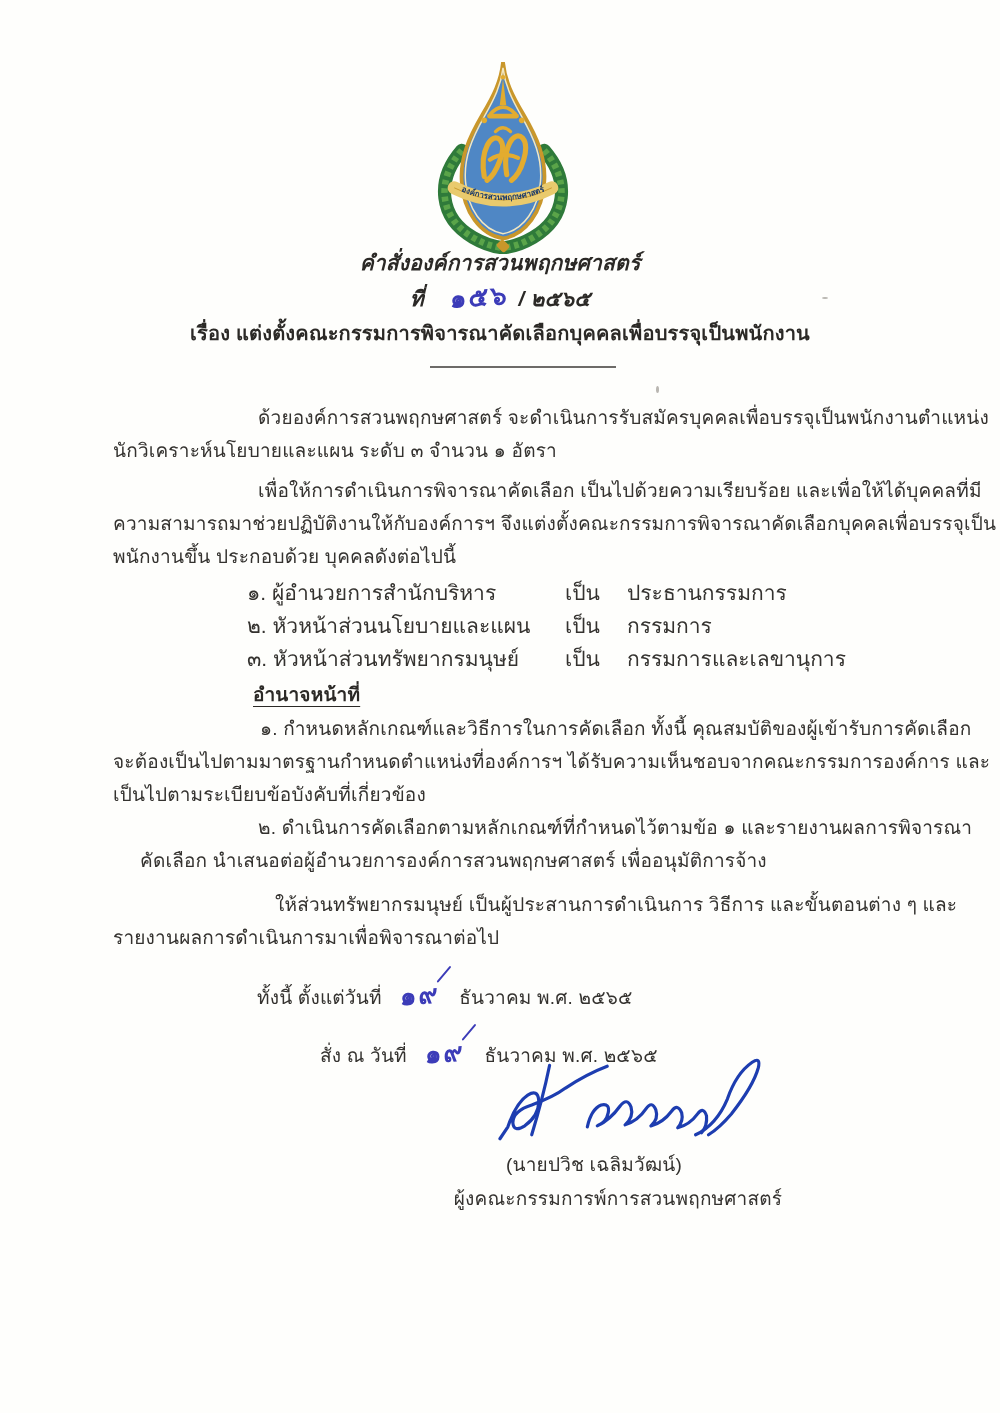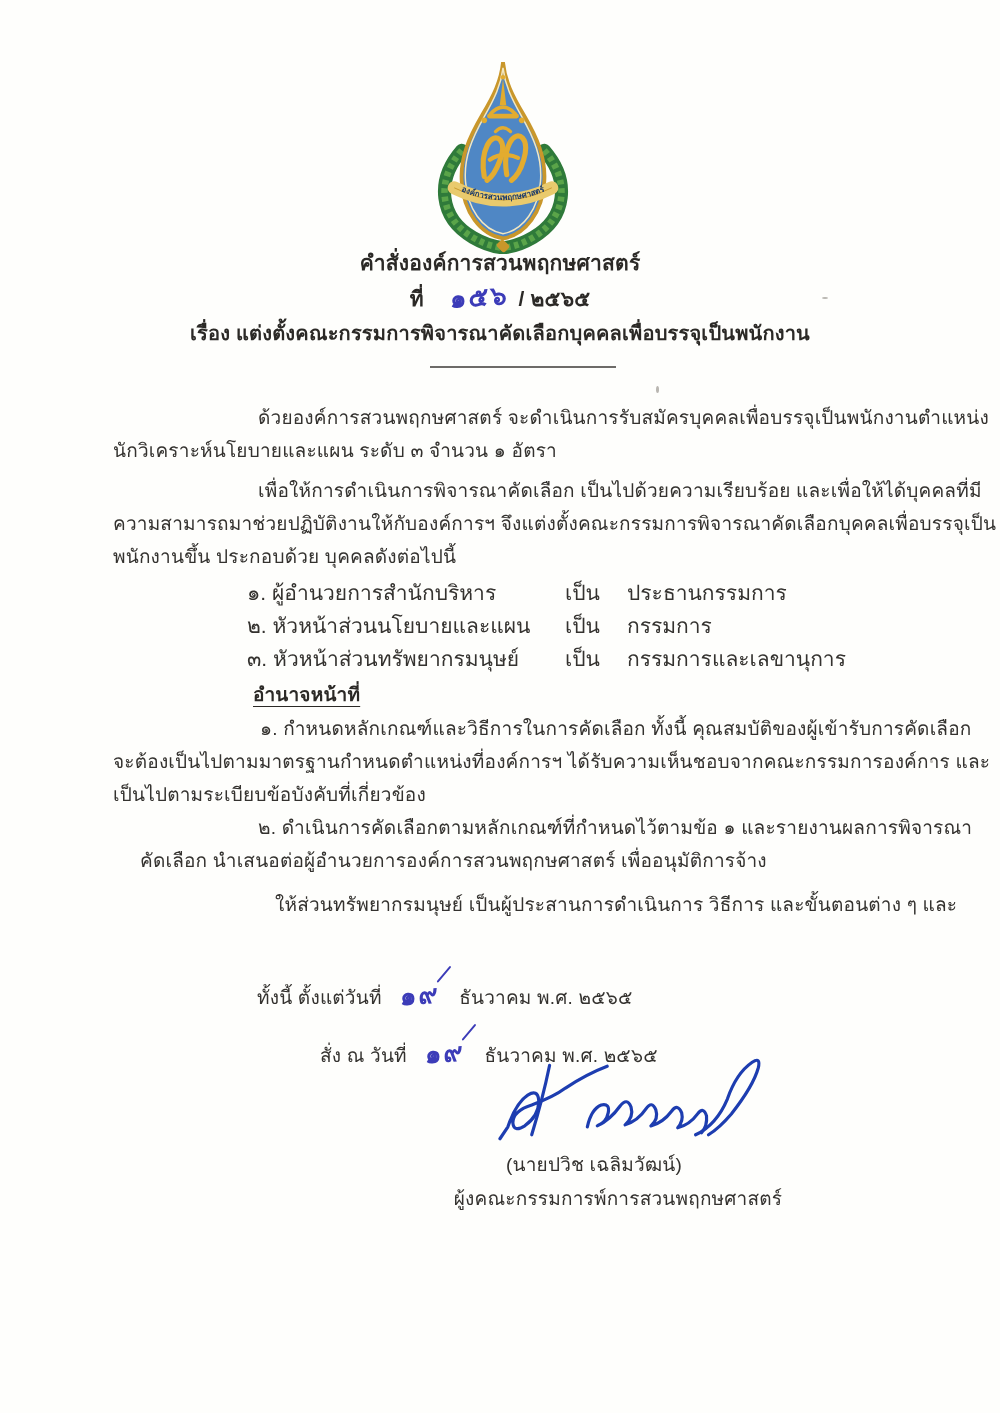--- a/index.html
+++ b/index.html
@@ -19,21 +19,21 @@
   .line{
     position:absolute;
     font-size:19px;
     line-height:26px;
     letter-spacing:.2px;
     white-space:nowrap;
     color:#34322f;
   }
   .center{left:0;width:1000px;text-align:center;}
   .bold{font-weight:bold;color:#2b2926;}
-  .title-line{font-size:21px;}
+  .title-line{font-size:21px;font-style:italic;}
   .subject-line{font-size:20px;}
   .divider{
     position:absolute;left:430px;top:366px;width:186px;height:2px;
     background:#6d6b68;
   }
   .hand{
     color:#3c3cb8;
     font-size:26px;
     display:inline-block;
     transform:rotate(-4deg) skewX(-4deg);
@@ -134,20 +134,21 @@
   <div class="line duties" style="left:253px;top:682px;">อำนาจหน้าที่</div>
 
   <div class="line" style="left:260px;top:716px;">๑. กำหนดหลักเกณฑ์และวิธีการในการคัดเลือก ทั้งนี้ คุณสมบัติของผู้เข้ารับการคัดเลือก</div>
   <div class="line" style="left:113px;top:749px;">จะต้องเป็นไปตามมาตรฐานกำหนดตำแหน่งที่องค์การฯ ได้รับความเห็นชอบจากคณะกรรมการองค์การ และ</div>
   <div class="line" style="left:113px;top:782px;">เป็นไปตามระเบียบข้อบังคับที่เกี่ยวข้อง</div>
 
   <div class="line" style="left:258px;top:815px;">๒. ดำเนินการคัดเลือกตามหลักเกณฑ์ที่กำหนดไว้ตามข้อ ๑ และรายงานผลการพิจารณา</div>
   <div class="line" style="left:113px;top:848px;margin-left:27px;">คัดเลือก นำเสนอต่อผู้อำนวยการองค์การสวนพฤกษศาสตร์ เพื่ออนุมัติการจ้าง</div>
 
   <div class="line" style="left:258px;top:892px;margin-left:17px;">ให้ส่วนทรัพยากรมนุษย์ เป็นผู้ประสานการดำเนินการ วิธีการ และขั้นตอนต่าง ๆ และ</div>
+  <div class="line" style="left:113px;top:925px;">รายงานผลการดำเนินการมาเพื่อพิจารณาต่อไป</div>
 
   <div class="line" style="left:257px;top:982px;">
     <span>ทั้งนี้  ตั้งแต่วันที่</span><span class="hand day-hand"><span>๑๙</span><span class="pen-tick"></span></span><span>ธันวาคม  พ.ศ. ๒๕๖๕</span>
   </div>
 
   <div class="line" style="left:320px;top:1040px;">
     <span>สั่ง ณ วันที่</span><span class="hand day-hand"><span>๑๙</span><span class="pen-tick"></span></span><span>ธันวาคม  พ.ศ. ๒๕๖๕</span>
   </div>
 
   <div class="signature-wrap">

